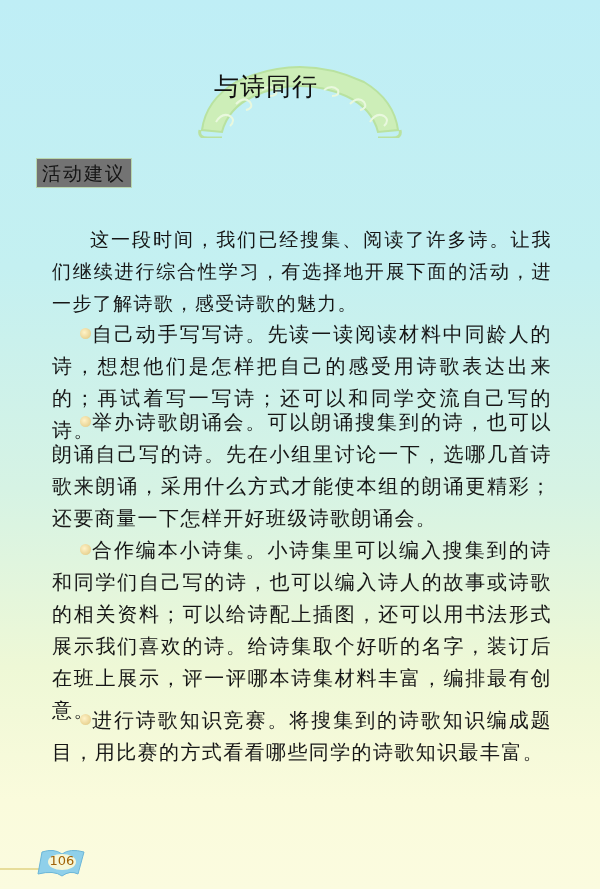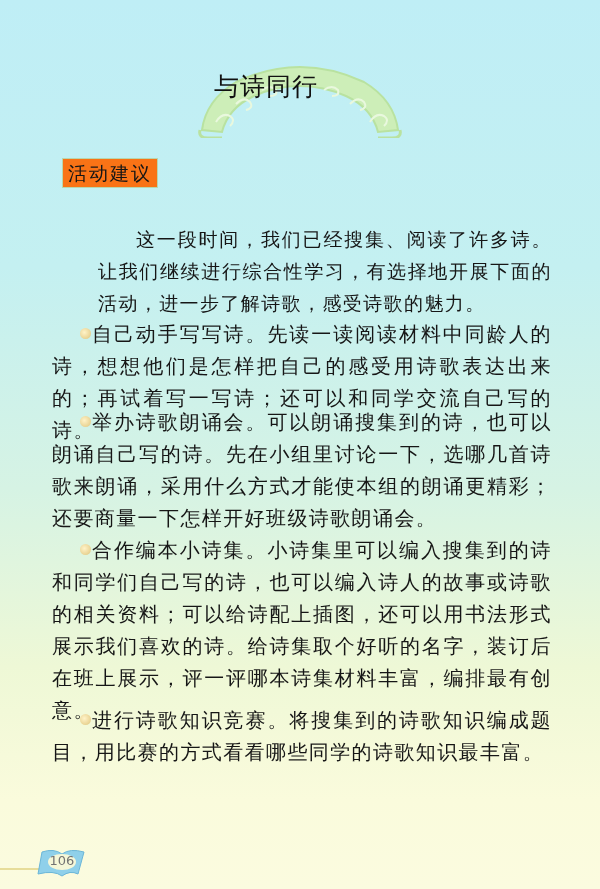--- a/index.html
+++ b/index.html
@@ -11,41 +11,41 @@
   }
   .ornament {
     position: absolute; left: 196px; top: 60px; width: 208px; height: 78px;
   }
   .page-title {
     position: absolute; left: 0; width: 532px; top: 70px; text-align: center;
     font-family: "DejaVu Sans", "Liberation Sans", sans-serif;
     font-size: 25px; letter-spacing: 1px; color: #111;
   }
   .section-label {
-    position: absolute; left: 62px; top: 158px; height: 28px; padding: 0 5px;
-    background: #f97316; border: 1px solid #b8d6ae;
+    position: absolute; left: 36px; top: 158px; height: 28px; padding: 0 5px;
+    background: #737373; border: 1px solid #b8d6ae;
     font-family: "DejaVu Sans", "Liberation Sans", sans-serif;
     font-size: 19px; line-height: 28px; letter-spacing: 2px; color: #151515;
   }
   .para {
     margin: 0; font-size: 20px; line-height: 32px; letter-spacing: 1.4px;
     text-align: justify;
   }
   .intro { position: absolute; left: 52px; top: 223px; width: 500px; }
-  .intro .para { text-indent: 2em; font-family: "DejaVu Sans", "Liberation Sans", sans-serif; font-size: 19px; margin-left: 46px; }
+  .intro .para { text-indent: 2em; font-family: "DejaVu Sans", "Liberation Sans", sans-serif; font-size: 19px; }
   .item { position: absolute; left: 52px; width: 500px; }
   .item .para { text-indent: 2em; position: relative; }
   .bullet {
     position: absolute; left: 28px; top: 10px; width: 11px; height: 11px; border-radius: 50%;
     background: radial-gradient(circle at 40% 40%, #fff3c8 0%, #ecd79a 60%, #d9c27e 100%);
   }
   .page-badge { position: absolute; left: 36px; top: 848px; width: 52px; height: 30px; }
   .page-number {
     position: absolute; left: 36px; top: 853px; width: 52px; text-align: center;
-    font-family: "DejaVu Sans", "Liberation Sans", sans-serif; font-size: 13px; color: #737373;
+    font-family: "DejaVu Sans", "Liberation Sans", sans-serif; font-size: 13px; color: #a16207;
   }
   .footer-line {
     position: absolute; left: 0; top: 868px; width: 50px; height: 2px; background: #e7dd9a;
   }
 </style>
 </head>
 <body>
 
 <svg class="ornament" viewBox="0 0 208 78">
   <path d="M6 70 Q10 40 40 22 Q104 -8 168 22 Q198 40 202 70 L182 72 Q176 48 150 36 Q104 16 58 36 Q32 48 26 72 Z" fill="#cdeeb8" stroke="#b9e2a0" stroke-width="2"></path>

